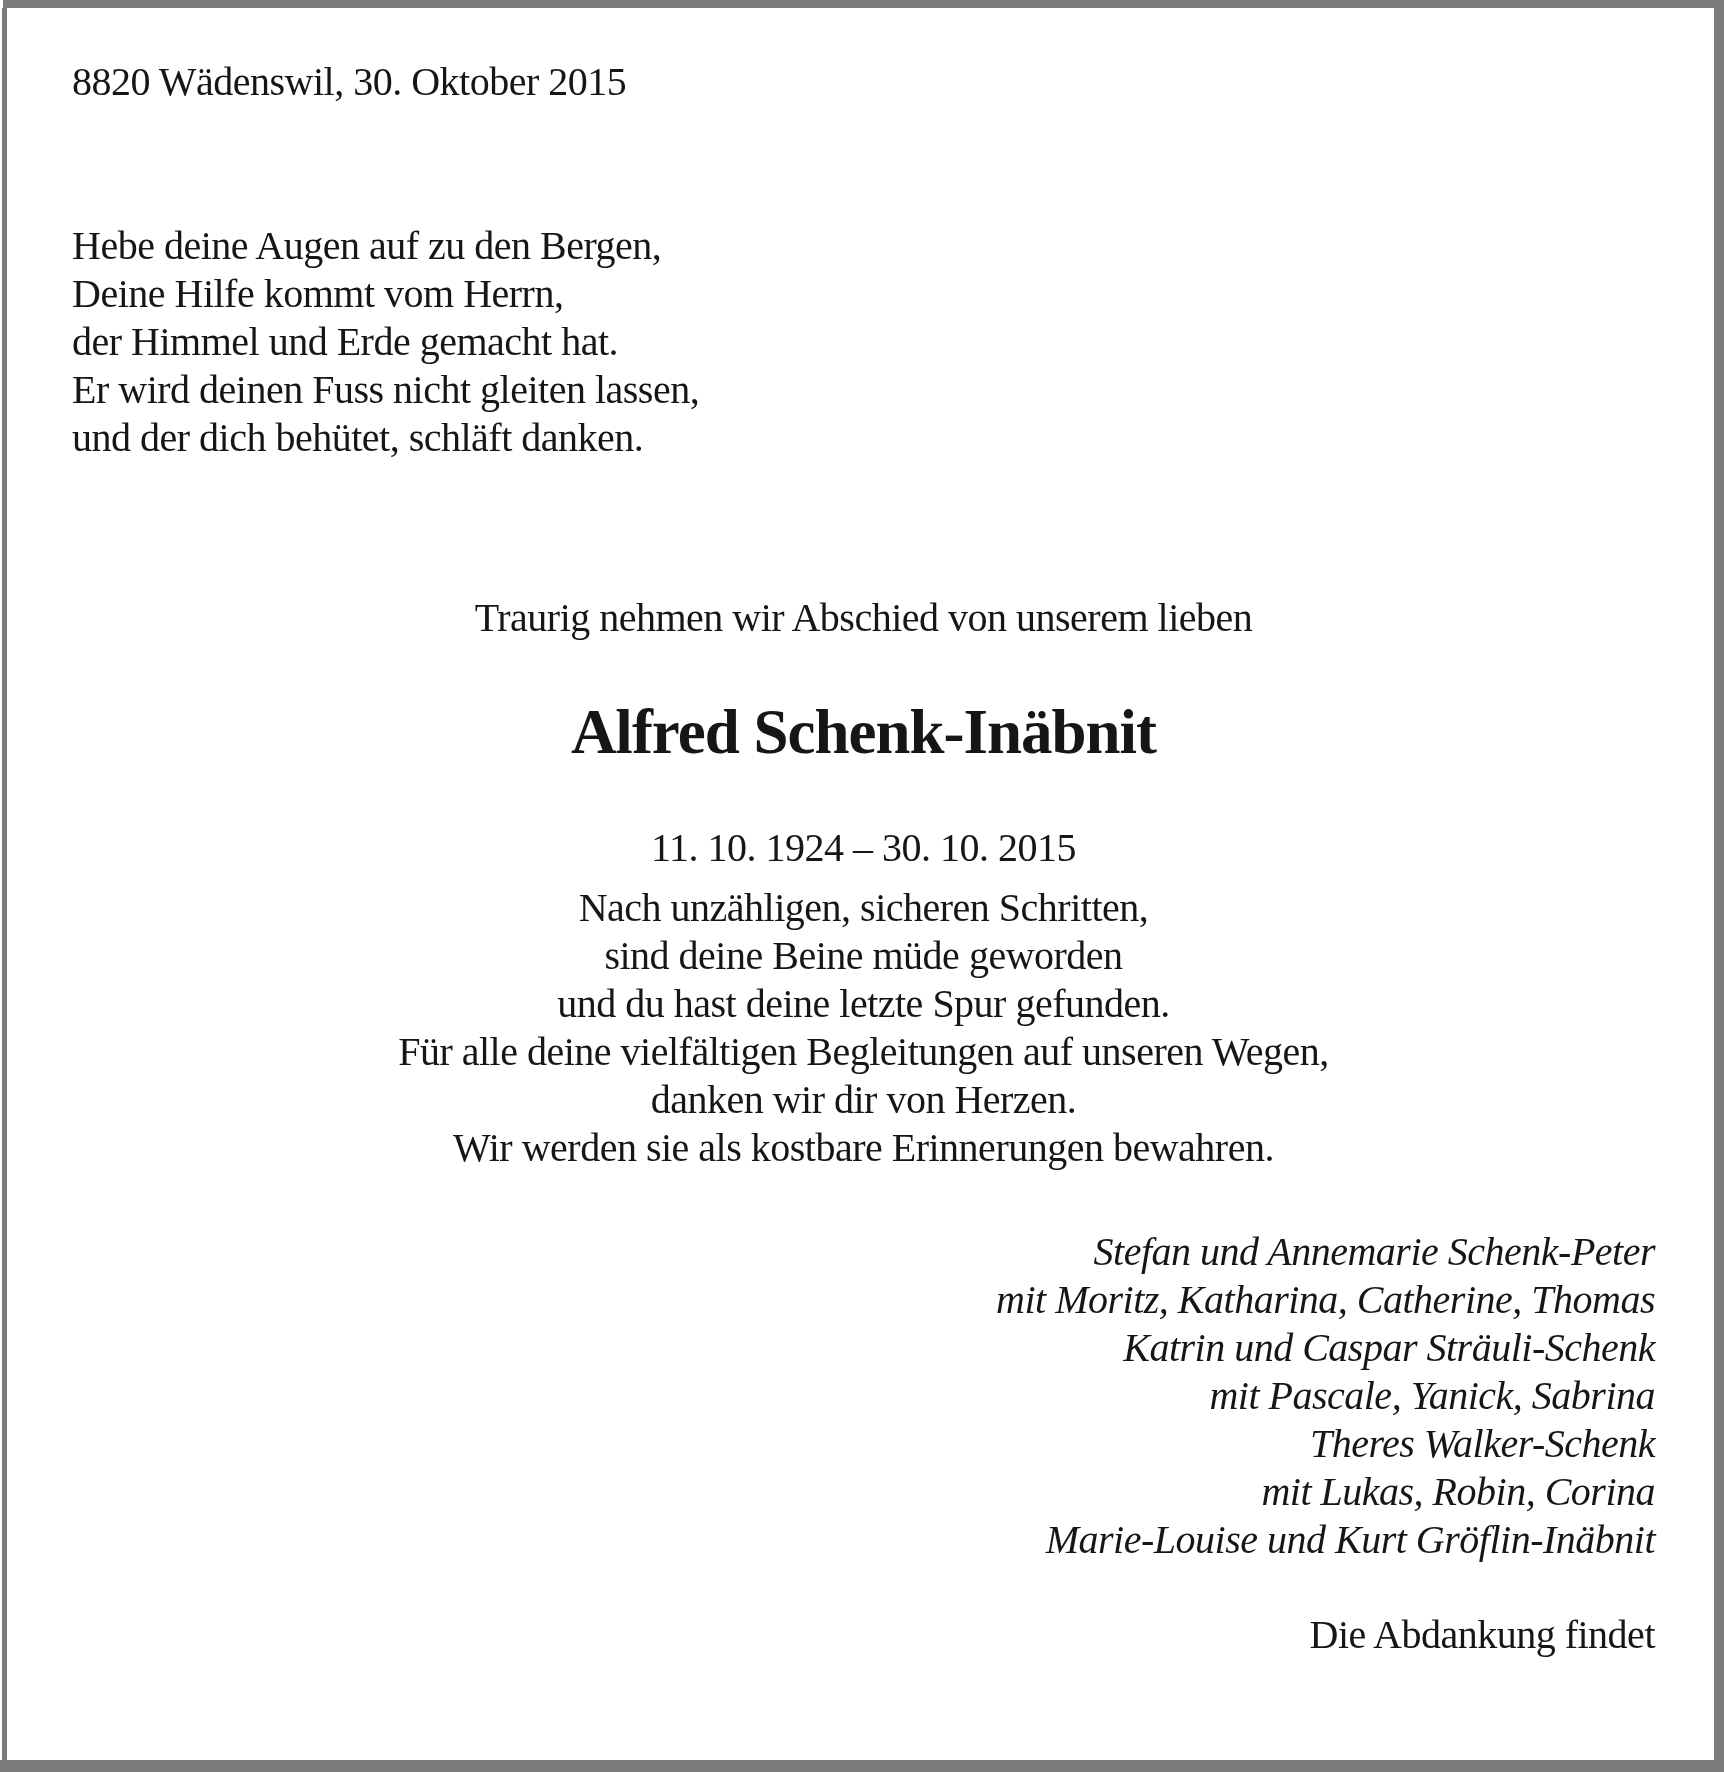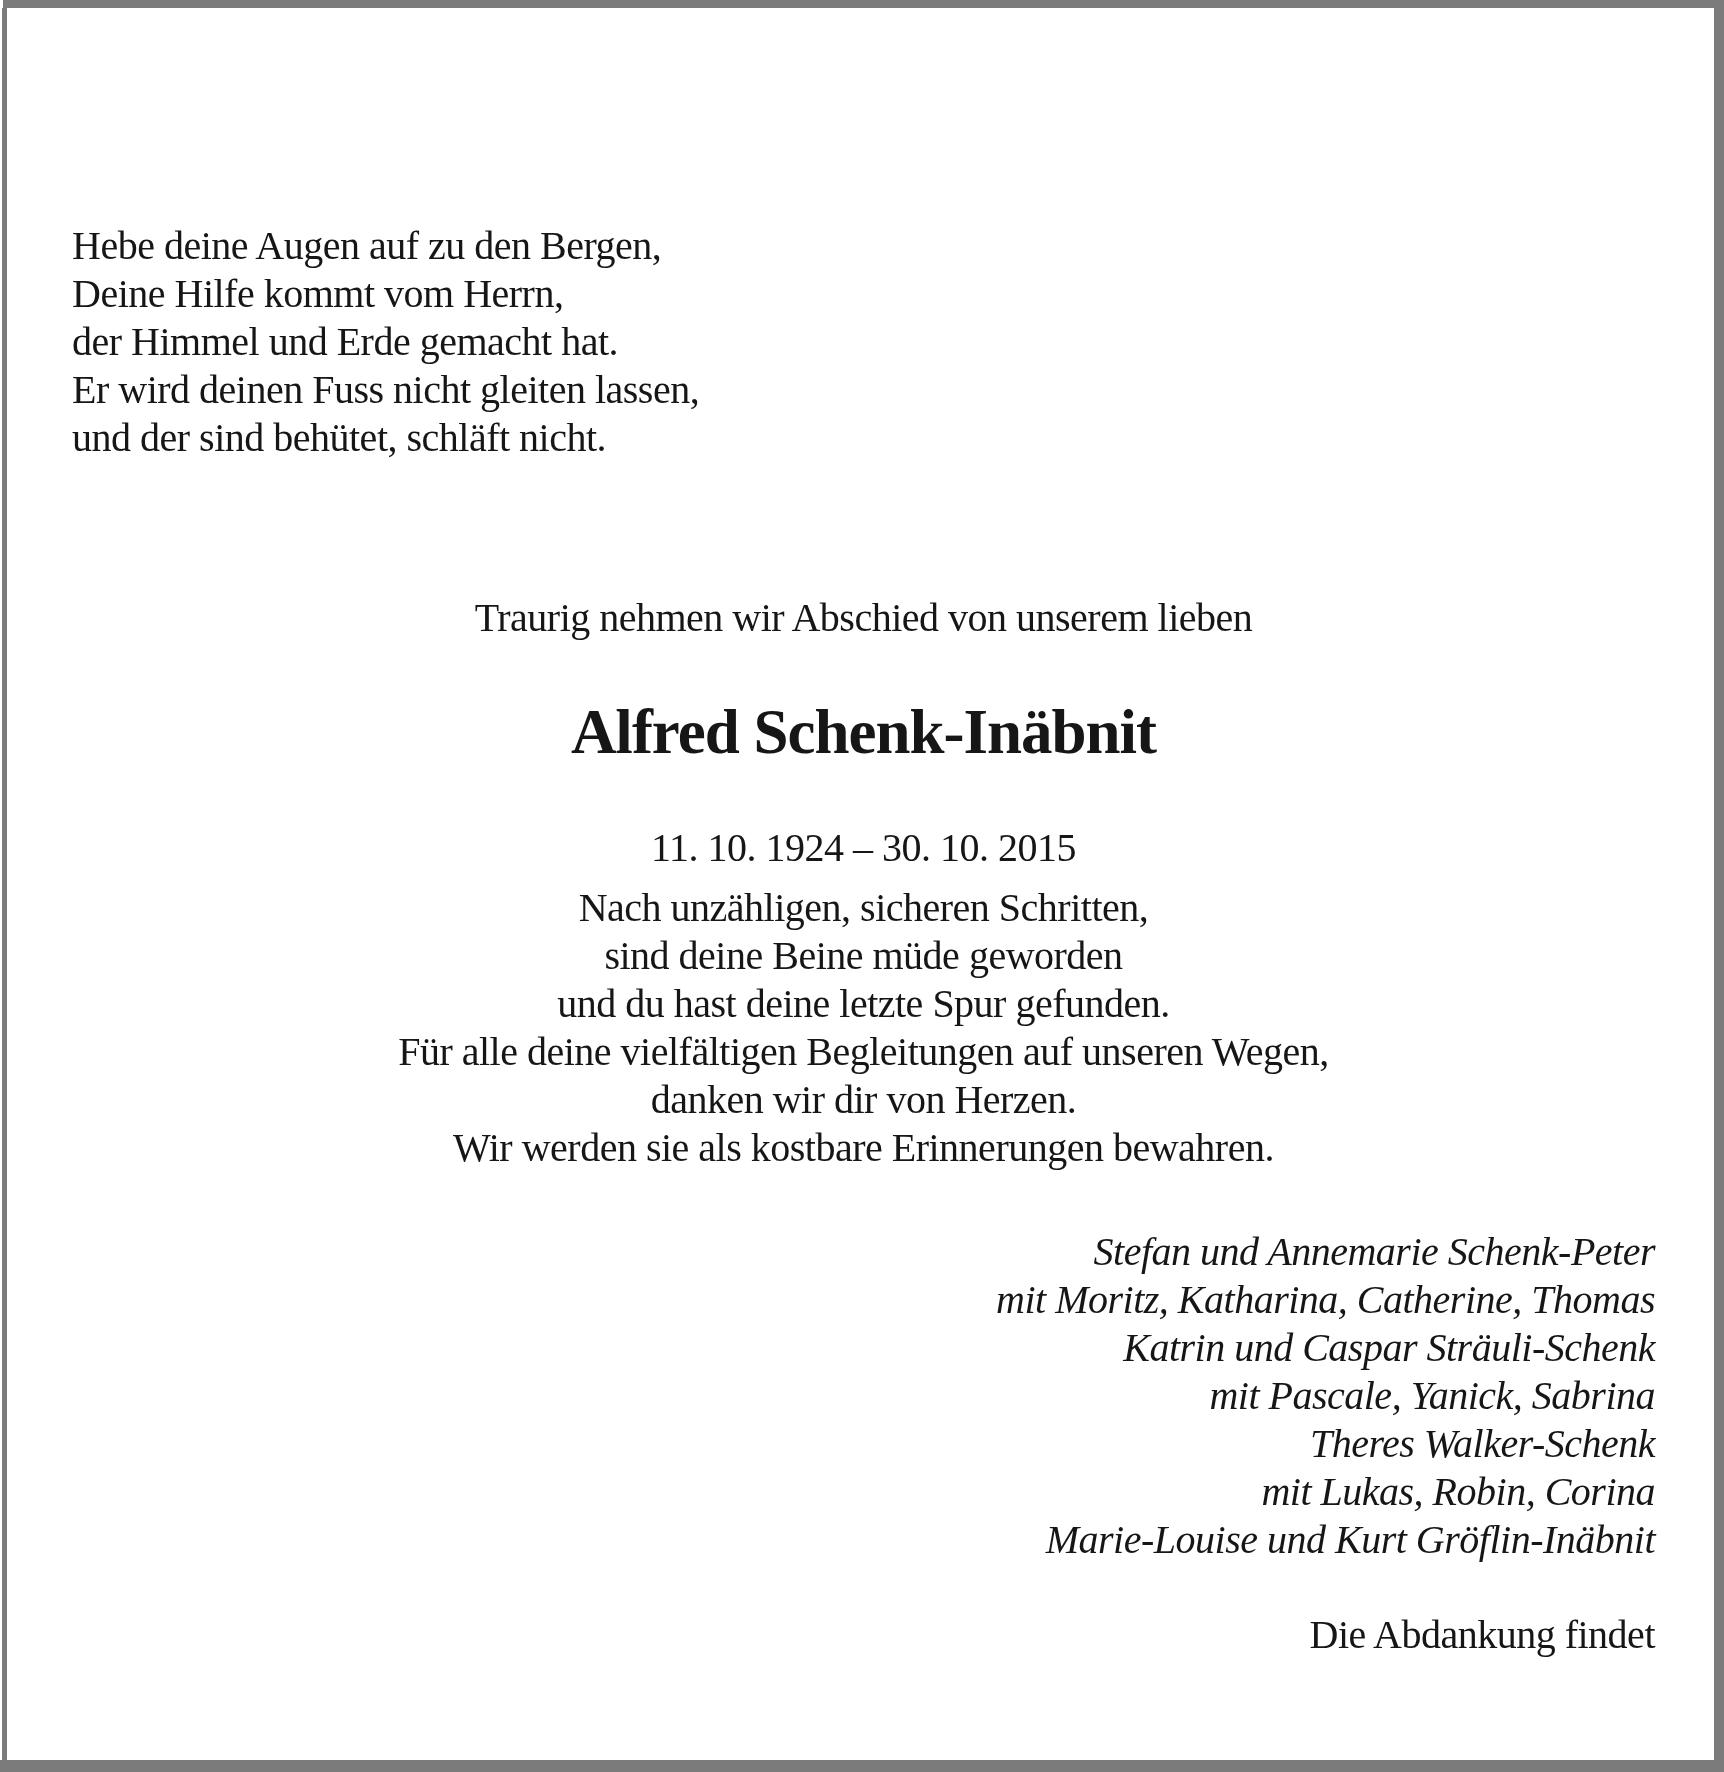--- a/index.html
+++ b/index.html
@@ -55,28 +55,29 @@
 <body>
 
 <div id="canvas">
 
   <div class="bar bar-top"></div>
   <div class="bar bar-left"></div>
   <div class="bar bar-right"></div>
   <div class="bar bar-bottom"></div>
 
   <div id="dateline" class="block left-block">
+    <div class="line">8820 Wädenswil, 30. Oktober 2015</div>
   </div>
 
   <div id="verse-top" class="block left-block">
     <div class="line">Hebe deine Augen auf zu den Bergen,</div>
     <div class="line">Deine Hilfe kommt vom Herrn,</div>
     <div class="line">der Himmel und Erde gemacht hat.</div>
     <div class="line">Er wird deinen Fuss nicht gleiten lassen,</div>
-    <div class="line">und der sind behütet, schläft nicht.</div>
+    <div class="line">und der dich behütet, schläft danken.</div>
   </div>
 
   <div id="intro" class="block center-block">
     <div class="line">Traurig nehmen wir Abschied von unserem lieben</div>
   </div>
 
   <div id="deceased-name" class="block center-block">
     <div>Alfred Schenk-Inäbnit</div>
   </div>
 

